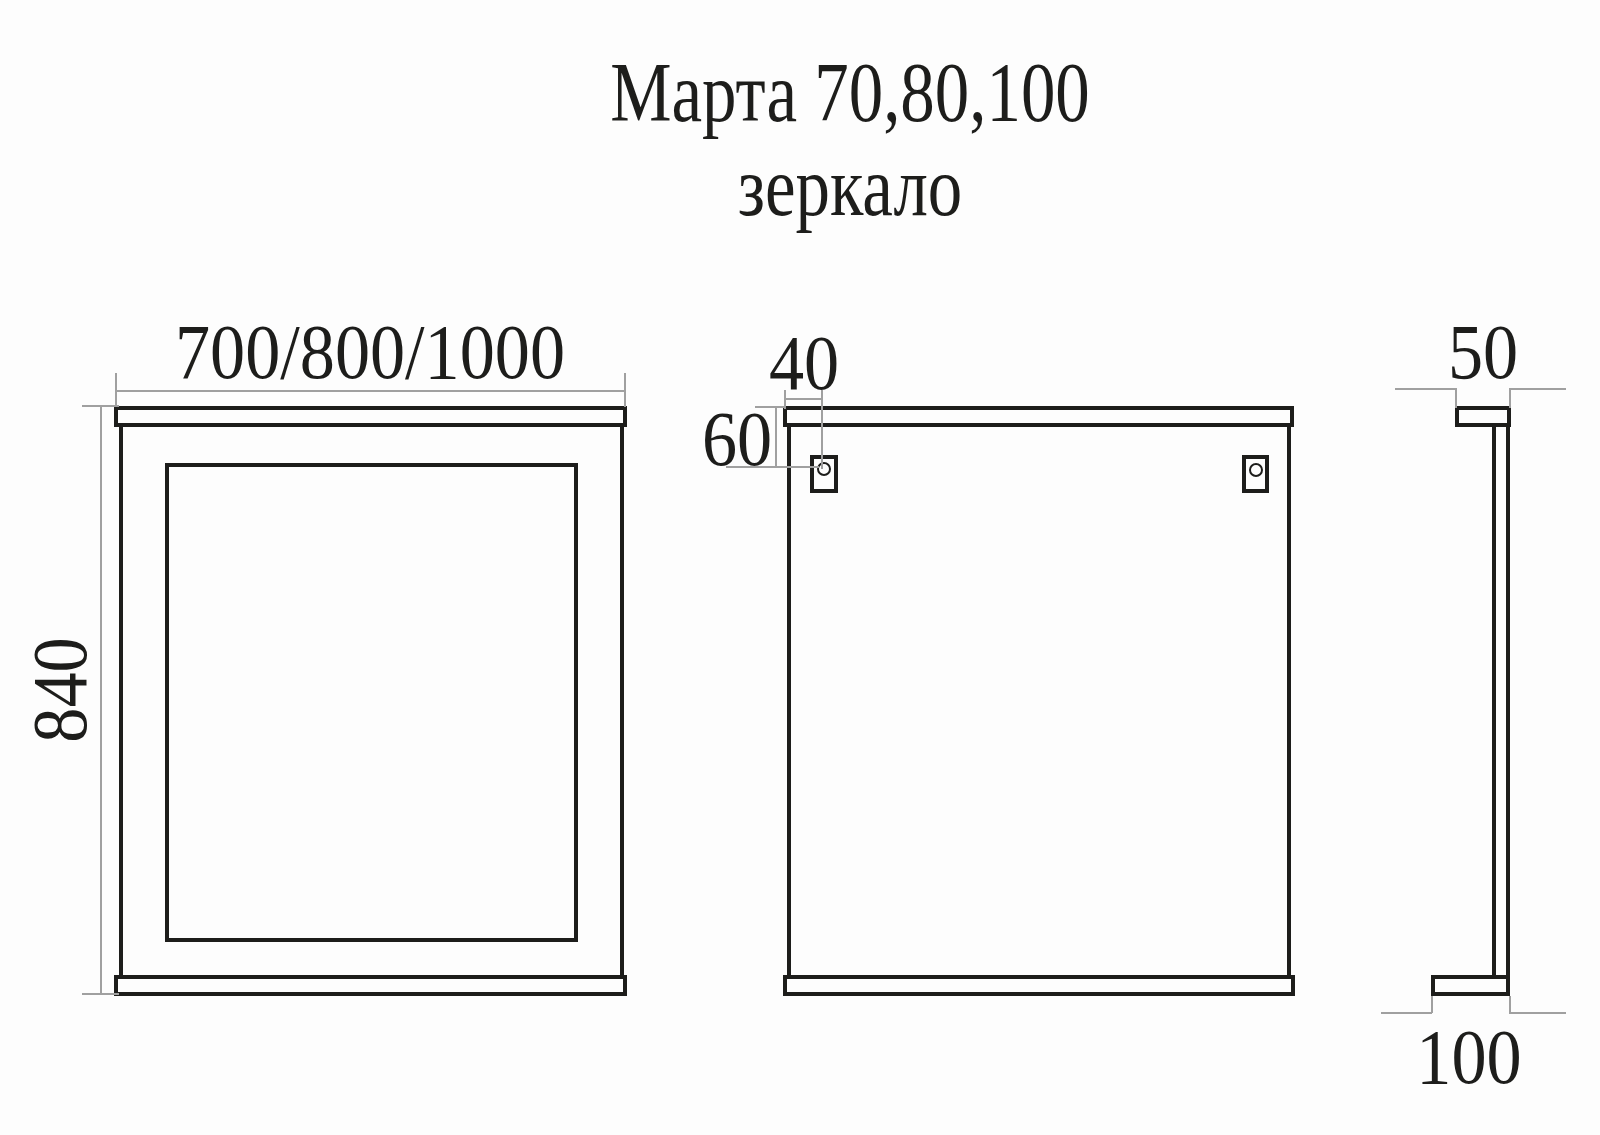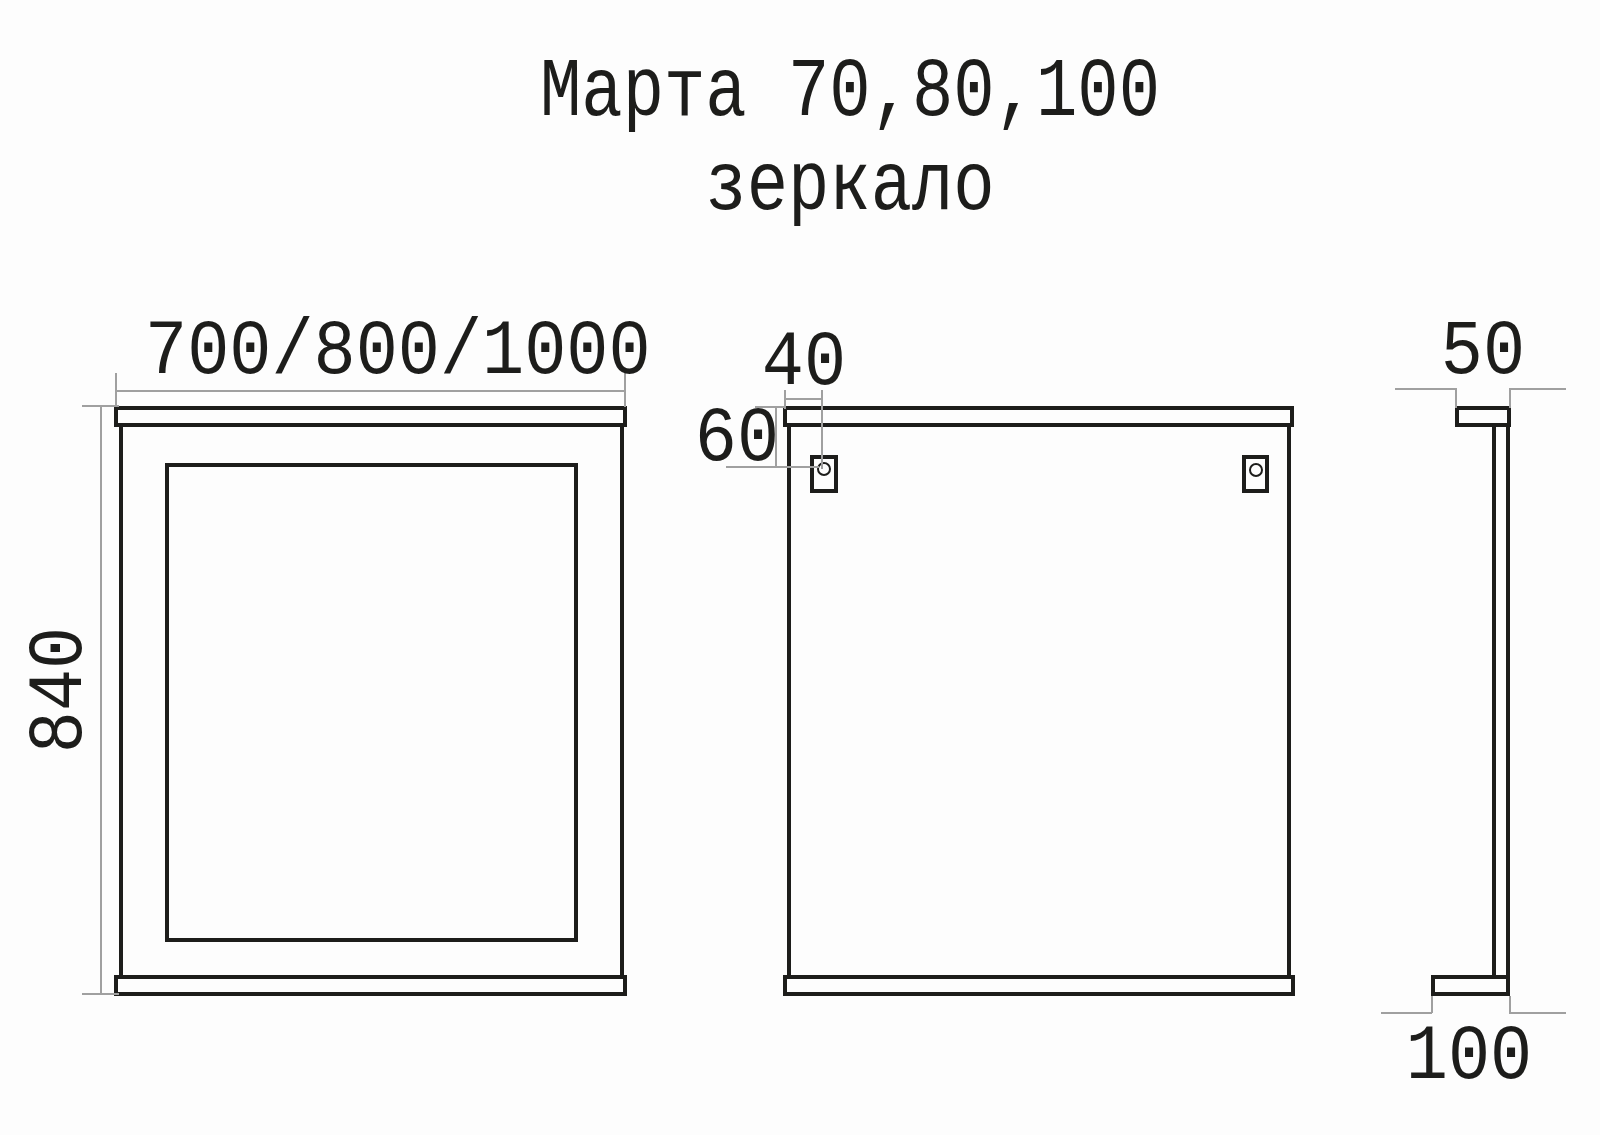--- a/index.html
+++ b/index.html
@@ -2,21 +2,21 @@
 <html><head>
 <meta charset="utf-8">
 <style>
   html, body { margin: 0; padding: 0; background: #ffffff; }
   .canvas {
     position: relative;
     width: 1600px;
     height: 1135px;
     background: #fdfdfd;
     overflow: hidden;
-    font-family: Liberation Mono, monospace;
+    font-family: Liberation Serif, serif;
     color: #1d1d1b;
   }
 
   
   .rect   { position: absolute; box-sizing: border-box; border: 4px solid #1d1d1b; background: transparent; }
   .sides  { position: absolute; box-sizing: border-box; border-left: 4px solid #1d1d1b; border-right: 4px solid #1d1d1b; background: transparent; }
   .hole   { position: absolute; box-sizing: border-box; border: 2px solid #1d1d1b; border-radius: 50%; background: transparent; }
 
   
   .dl-h { position: absolute; height: 1.5px; background: #a0a0a0; }

